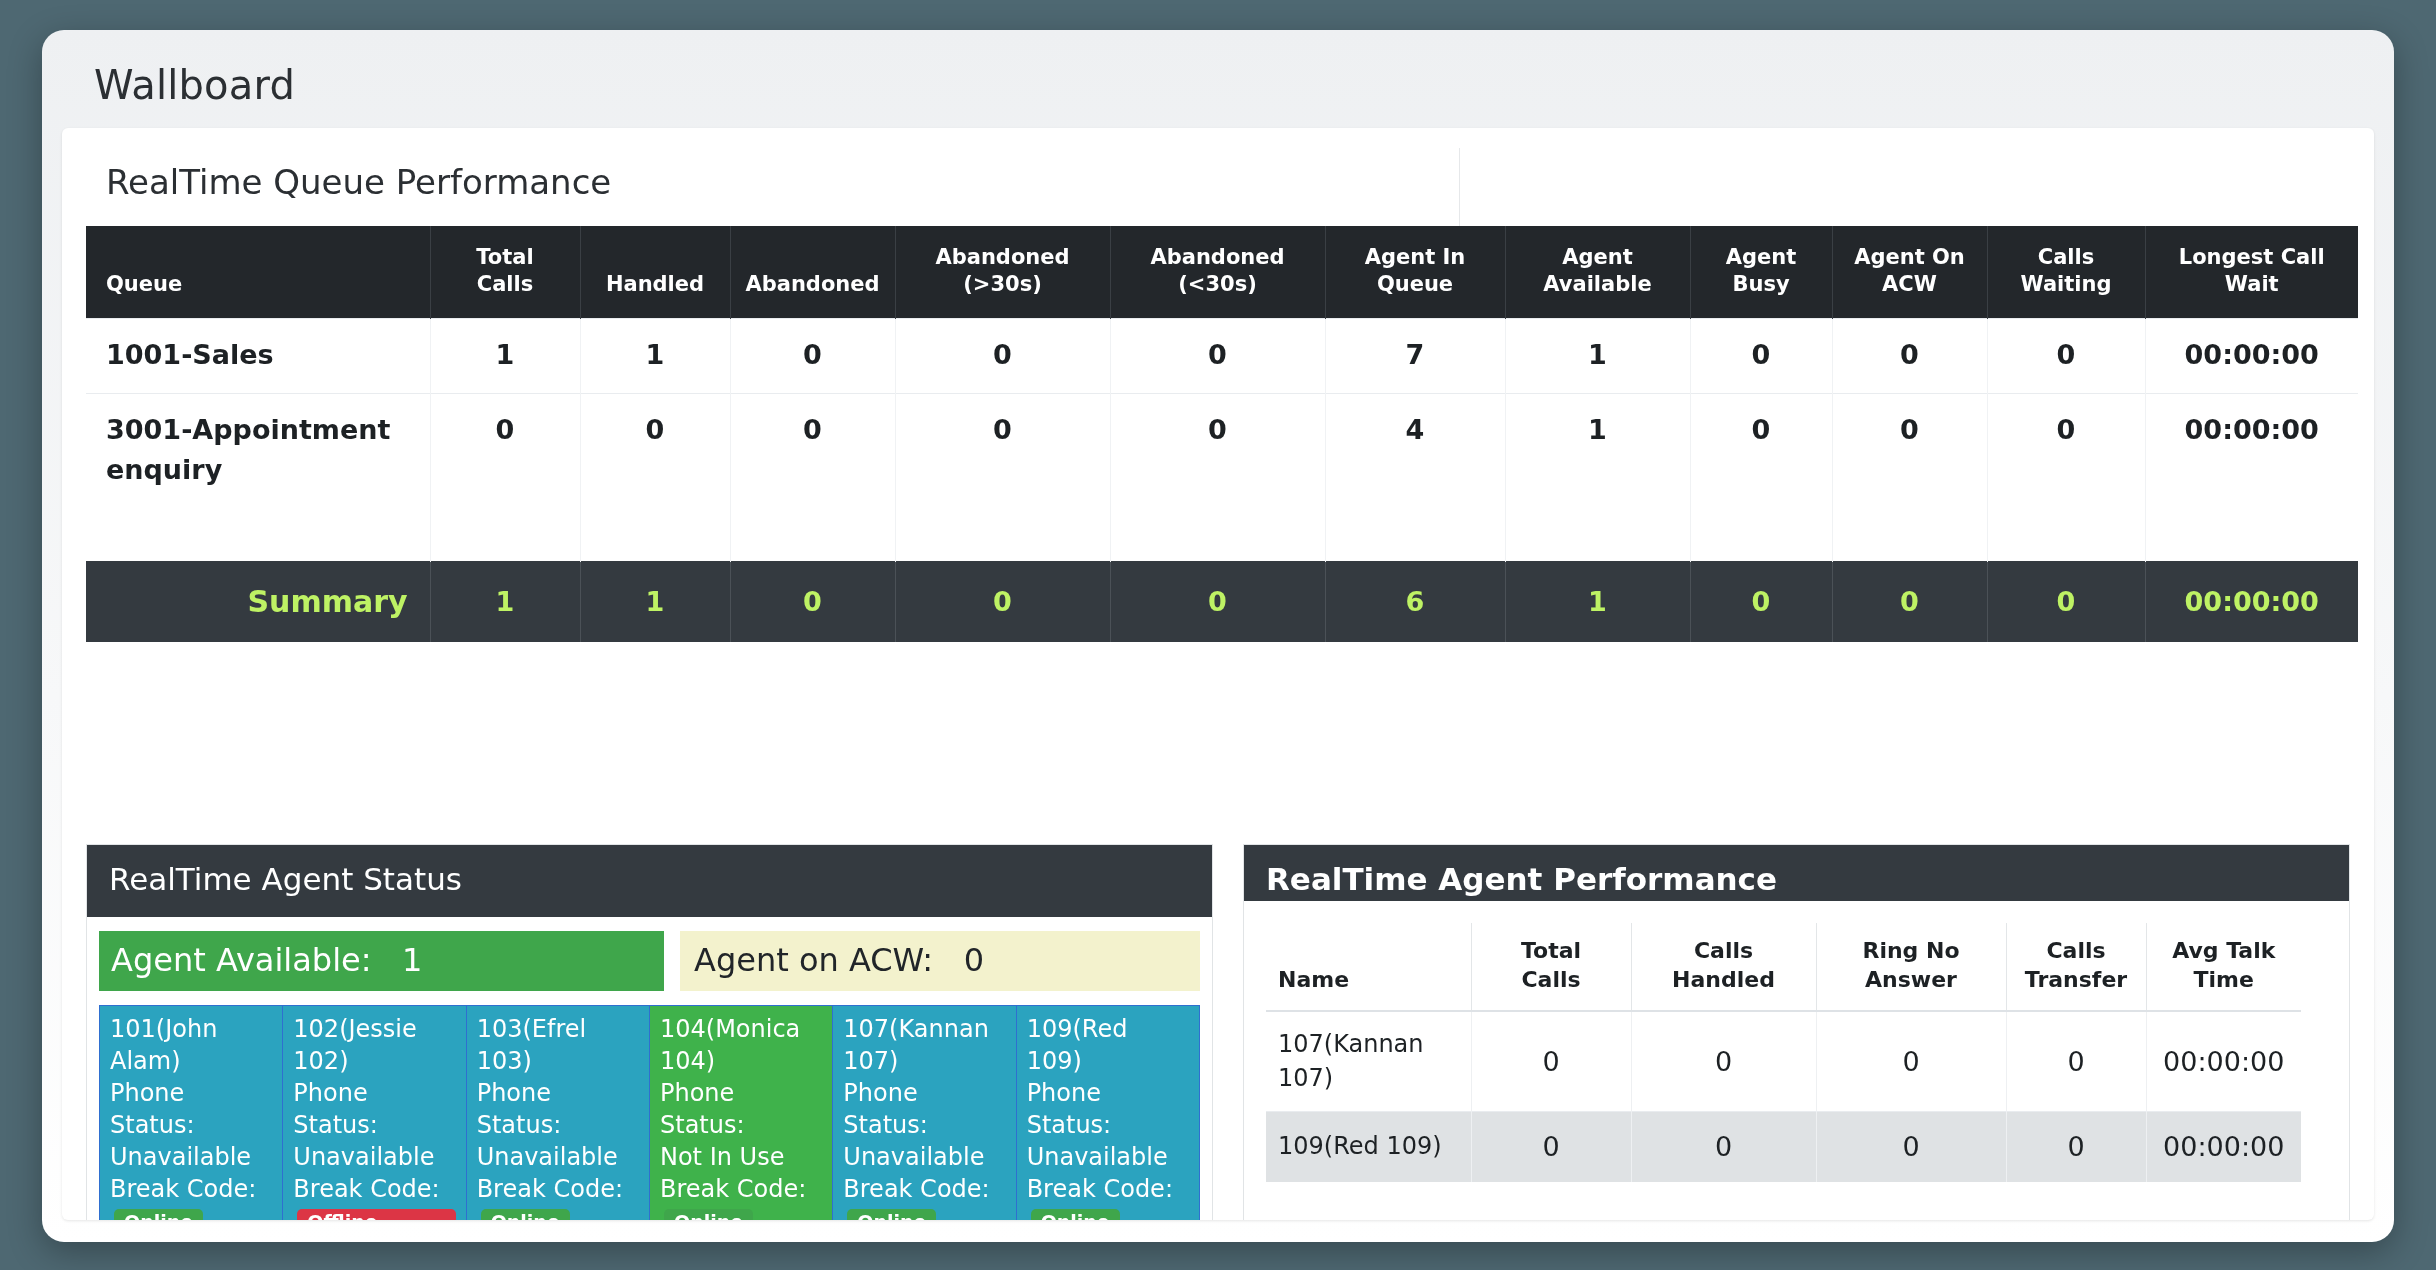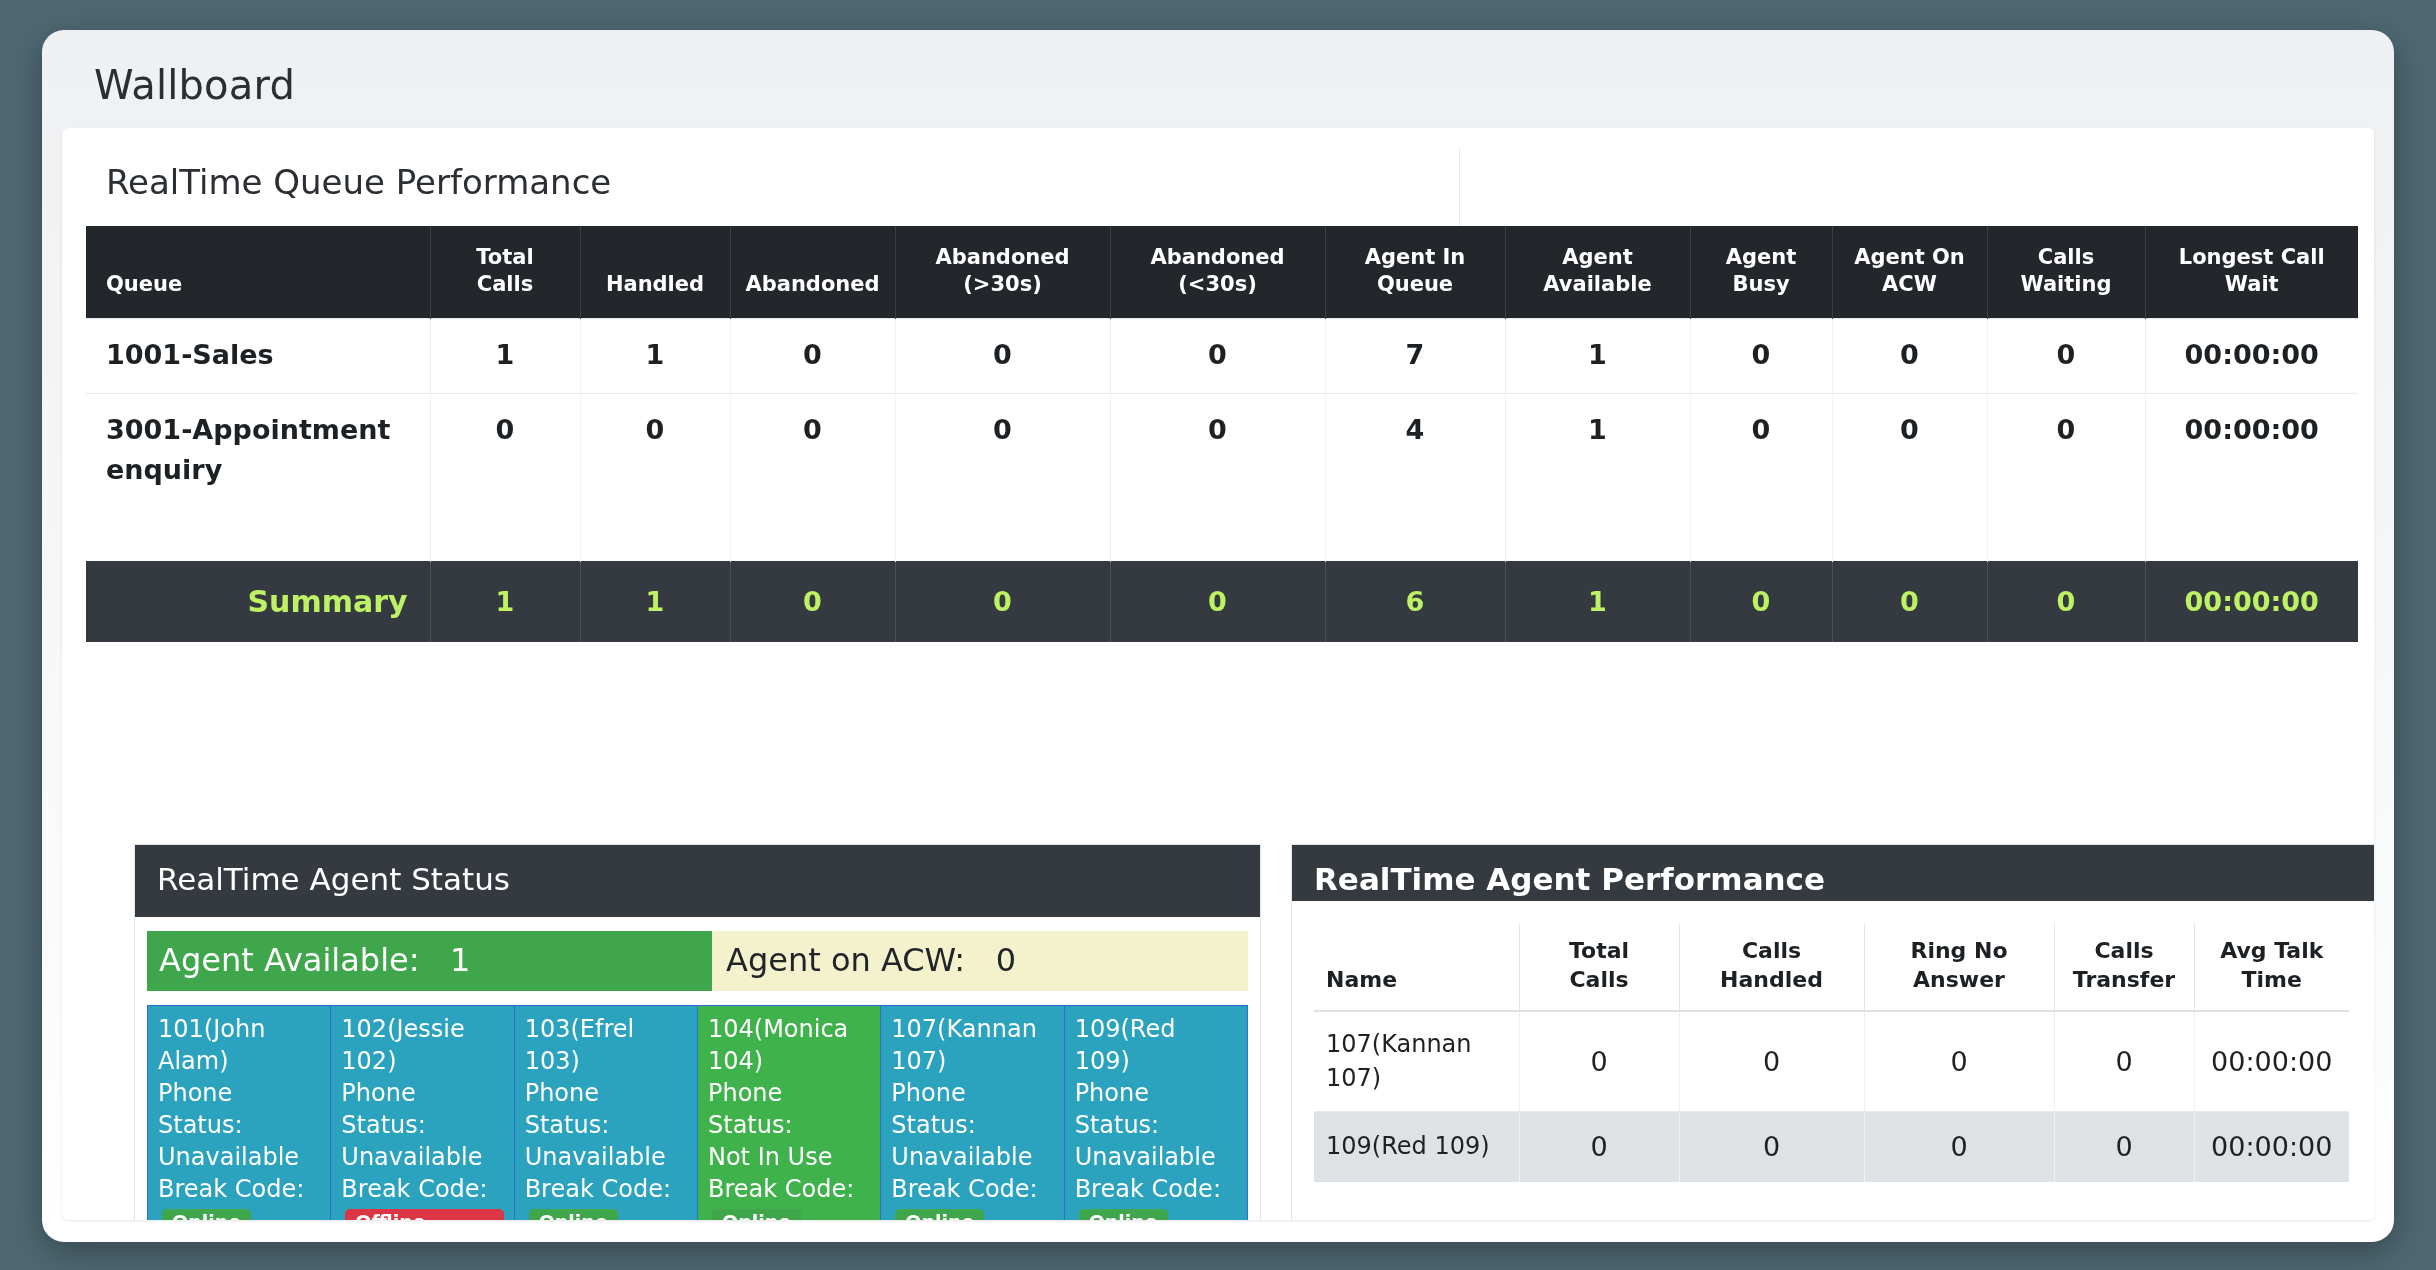--- a/index.html
+++ b/index.html
@@ -124,21 +124,21 @@
   }
   .v-green  { color: #28a745; }
   .v-blue   { color: #1a8cff; }
   .v-amber  { color: #f4b519; }
   .v-red    { color: #e04b5a; }
 
   
   #bottom-row {
     position: absolute;
     left: 24px; top: 716px;
-    width: 2264px; height: 360px; margin-left: 48px;
+    width: 2264px; height: 360px;
   }
   .panel {
     position: absolute;
     top: 0;
     background: #ffffff;
     border: 1px solid #e3e6e8;
     box-sizing: border-box;
   }
   #agent-status-panel {
     left: 0; width: 1127px; height: 440px;
@@ -157,20 +157,21 @@
   }
   #agent-status-panel .panel-header { height: 72px; }
   #agent-perf-panel  .panel-header  { height: 56px; font-weight: bold; }
 
   
   #status-summary {
     display: flex;
     width: 100%;
     box-sizing: border-box;
     padding: 14px 12px 0 12px;
+    gap: 16px;
   }
   #avail-box {
     flex: 0 0 565px;
     background: #3fa64b;
     color: #ffffff;
     font-size: 32px;
     padding: 10px 0 12px 12px;
     box-sizing: border-box;
     white-space: nowrap;
   }

